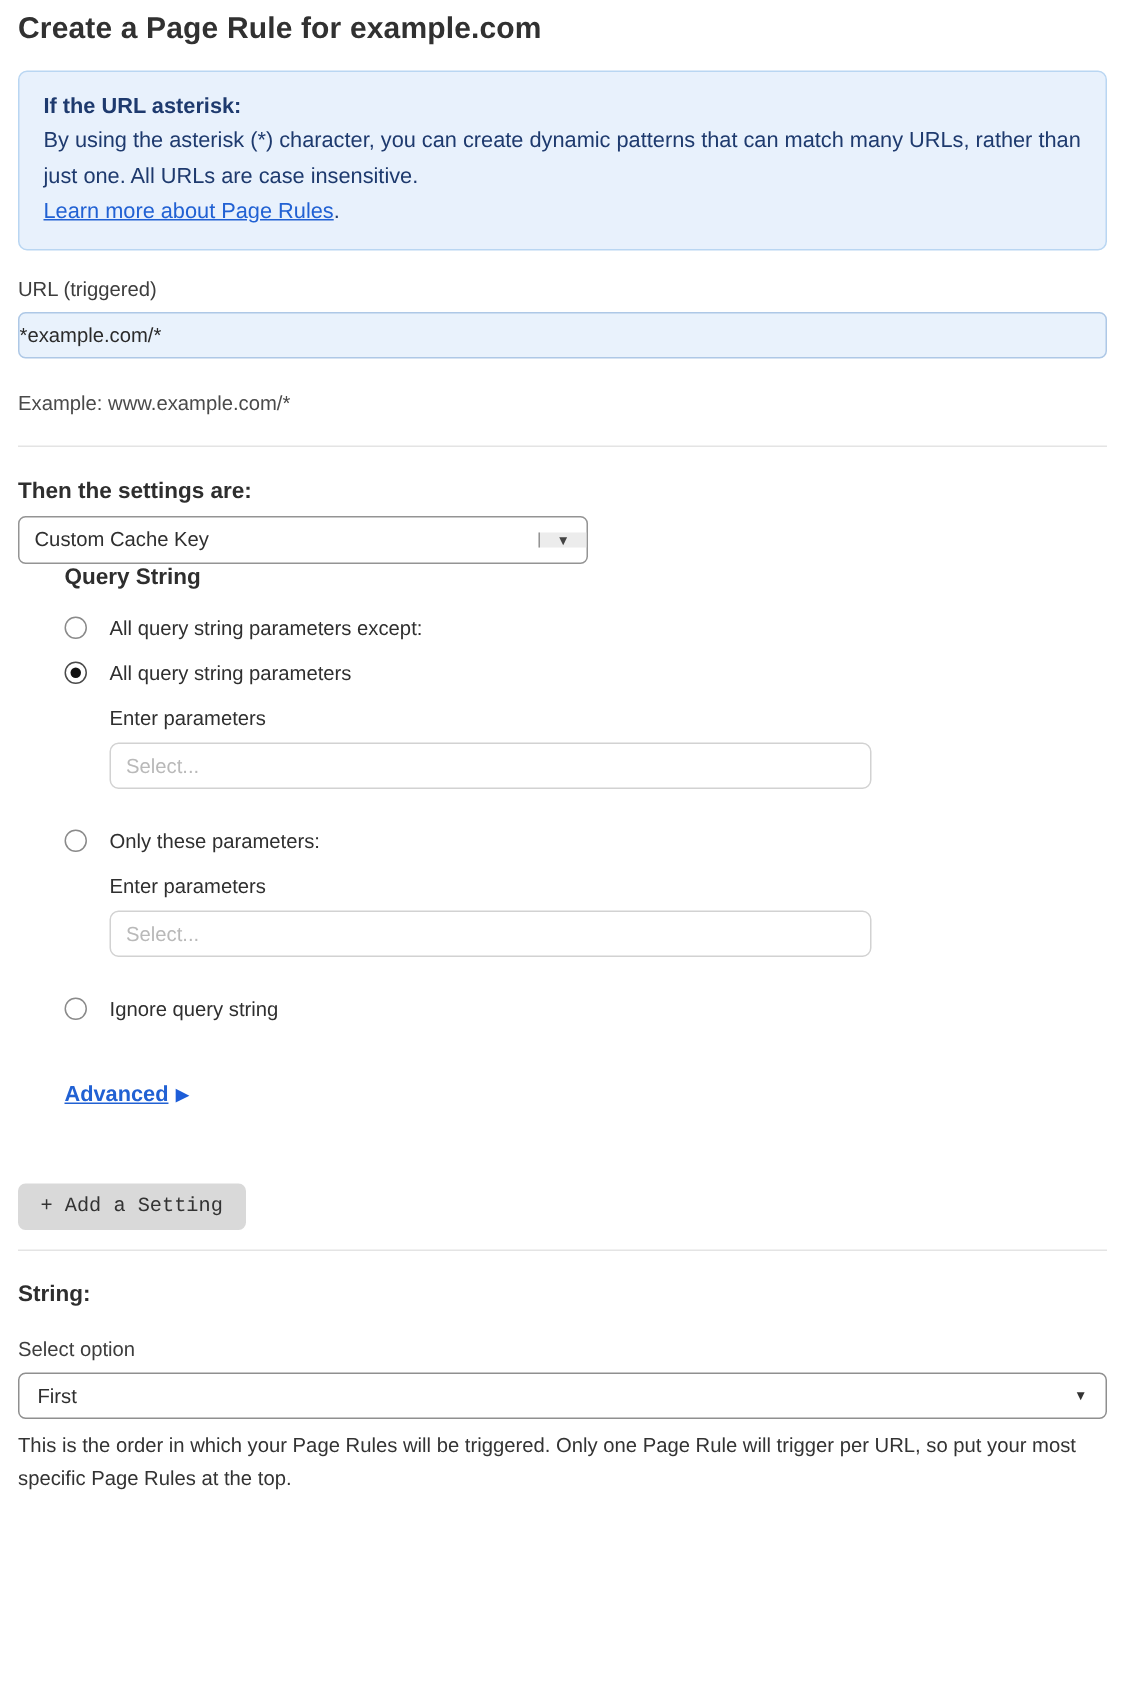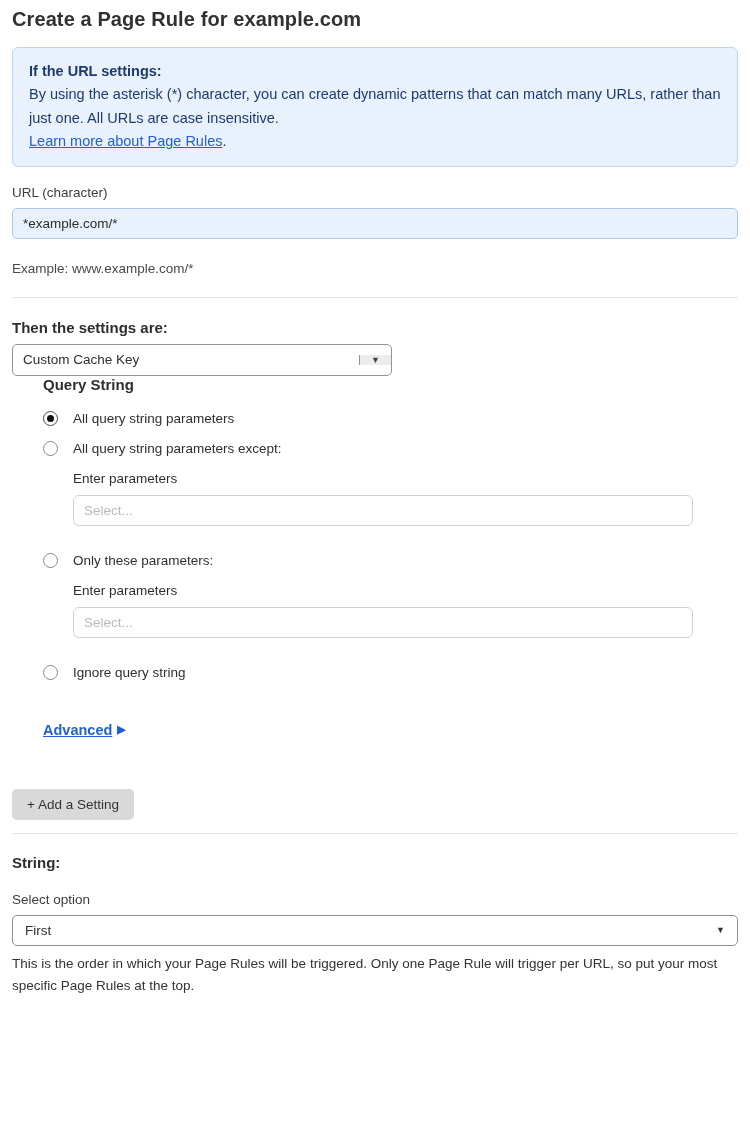--- a/index.html
+++ b/index.html
@@ -40,21 +40,21 @@
   }
 
   
   .field-label { font-size: 13.5px; color: #3d3d3d; margin: 18px 0 8px 0; }
   .url-input {
     width: 100%;
     height: 31px;
     background: #e9f2fc;
     border: 1px solid #aec8e6;
     border-radius: 5px;
-    padding: 0 10px;
+    padding: 0 0;
     font-size: 13.5px;
     color: #2b2b2b;
     font-family: "Liberation Sans", sans-serif;
     outline: none;
   }
   .helper-text { font-size: 13.5px; color: #4a4a4a; margin-top: 22px; }
 
   hr.divider {
     border: none;
     border-top: 1px solid #e4e4e4;
@@ -133,21 +133,21 @@
     content: "";
     width: 7px; height: 7px;
     border-radius: 50%;
     background: #111111;
   }
   .radio-label { margin-left: 15px; font-size: 13.5px; color: #2f2f2f; }
 
   .sub-field { margin-left: 30px; margin-bottom: 14px; }
   .sub-field .sub-label { font-size: 13.5px; color: #2f2f2f; margin: 8px 0 9px 0; }
   .param-input {
-    width: 620px;
+    width: 508px;
     height: 31px;
     border: 1px solid #d2d2d2;
     border-radius: 6px;
     padding: 0 10px;
     font-size: 13.5px;
     color: #2f2f2f;
     font-family: "Liberation Sans", sans-serif;
     outline: none;
   }
   .param-input::placeholder { color: #b9b9b9; }
@@ -171,21 +171,21 @@
 
   .add-setting-btn {
     margin-top: 50px;
     display: inline-block;
     background: #d9d9d9;
     color: #333333;
     border: none;
     border-radius: 5px;
     padding: 8px 15px;
     font-size: 13.5px;
-    font-family: Liberation Sans, sans-serif;
+    font-family: Liberation Mono, monospace;
     cursor: pointer;
   }
 
   
   .order-select {
     width: 100%;
     height: 31px;
     border: 1px solid #8f8f8f;
     border-radius: 5px;
     display: flex;
@@ -207,51 +207,51 @@
   }
 </style>
 </head>
 <body>
 
 <div class="container">
 
   <div class="page-title">Create a Page Rule for example.com</div>
 
   <div class="info-box">
-    <div class="info-heading">If the URL settings:</div>
+    <div class="info-heading">If the URL asterisk:</div>
     <div>By using the asterisk (*) character, you can create dynamic patterns that can match many URLs, rather than just one. All URLs are case insensitive.</div>
     <div><a class="link">Learn more about Page Rules</a><span>.</span></div>
   </div>
 
-  <div class="field-label">URL (character)</div>
+  <div class="field-label">URL (triggered)</div>
   <input class="url-input" type="text" value="*example.com/*" style="">
   <div class="helper-text">Example: www.example.com/*</div>
 
   <hr class="divider">
 
   <div class="section-heading">Then the settings are:</div>
 
   <div class="setting-select">
     <div class="select-value">Custom Cache Key</div>
     <div class="select-caret">▼</div>
   </div>
 
   <div class="setting-body">
 
 
     <div class="section-heading qs-heading">Query String</div>
 
     <div class="radio-row">
+      <span class="radio-circle"></span>
+      <span class="radio-label">All query string parameters except:</span>
+    </div>
+
+    <div class="radio-row">
       <span class="radio-circle checked"></span>
       <span class="radio-label">All query string parameters</span>
-    </div>
-
-    <div class="radio-row">
-      <span class="radio-circle"></span>
-      <span class="radio-label">All query string parameters except:</span>
     </div>
     <div class="sub-field">
       <div class="sub-label">Enter parameters</div>
       <input class="param-input" type="text" placeholder="Select..." style="">
     </div>
 
     <div class="radio-row gap-lg">
       <span class="radio-circle"></span>
       <span class="radio-label">Only these parameters:</span>
     </div>

